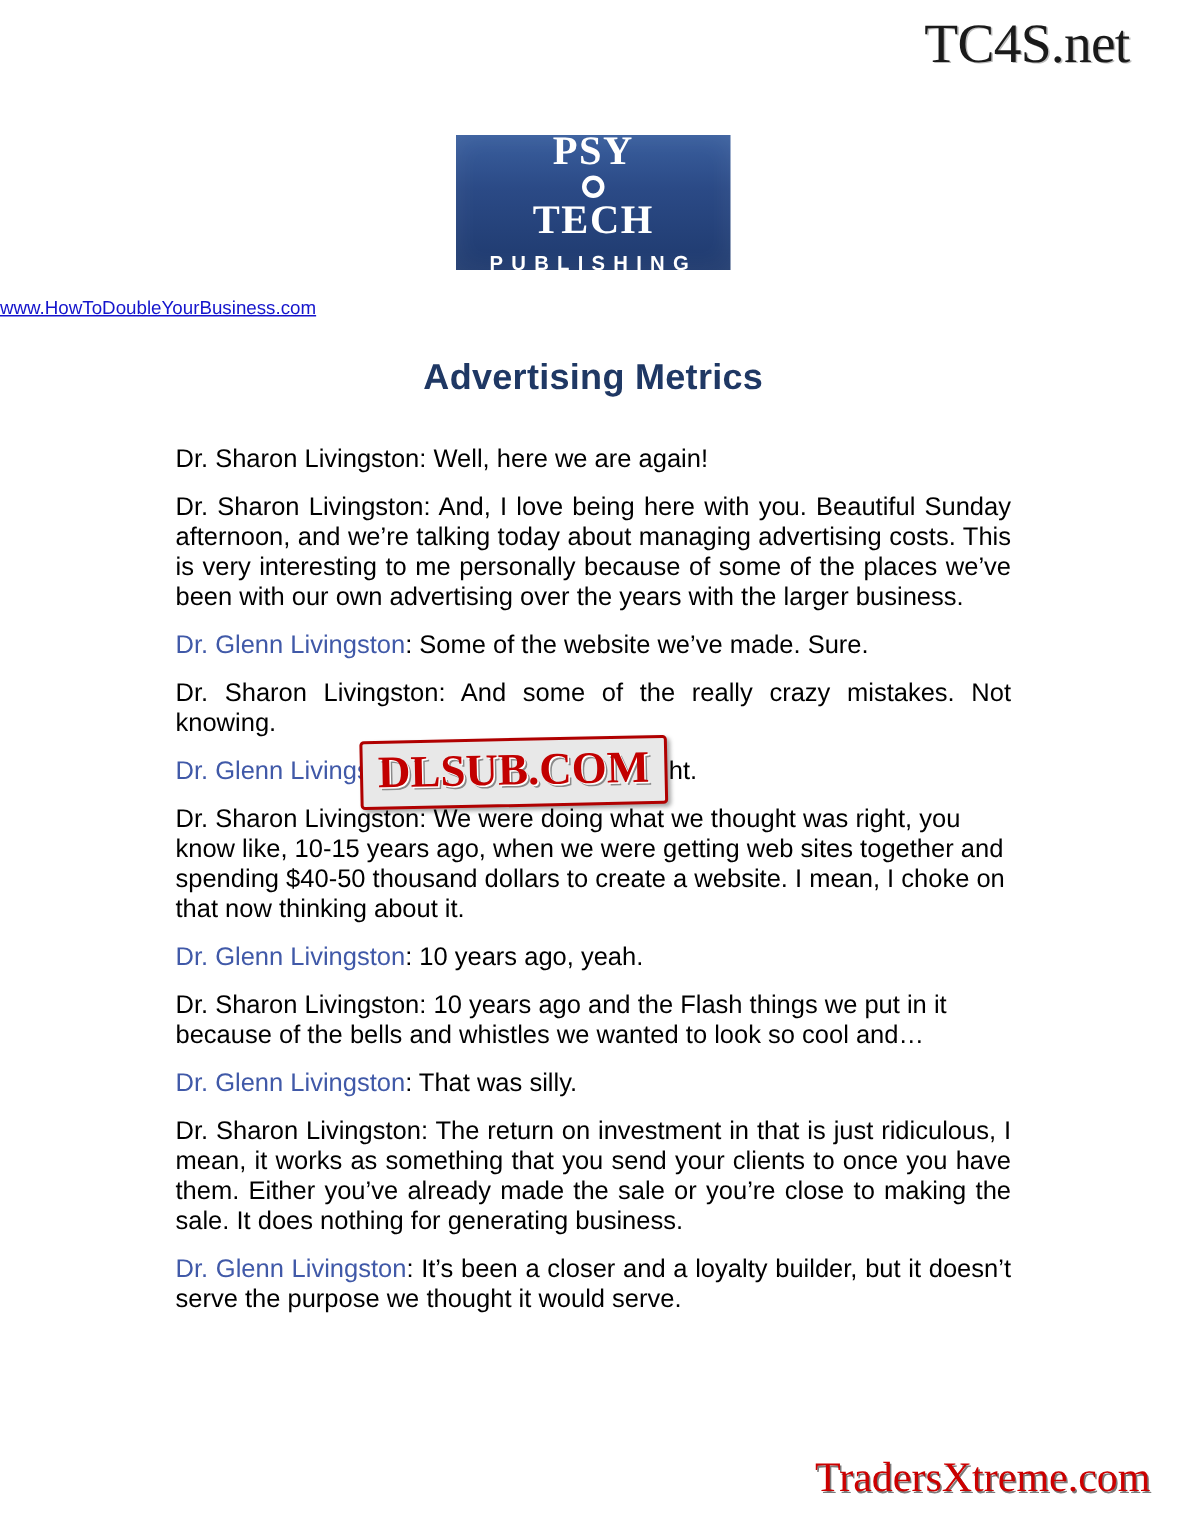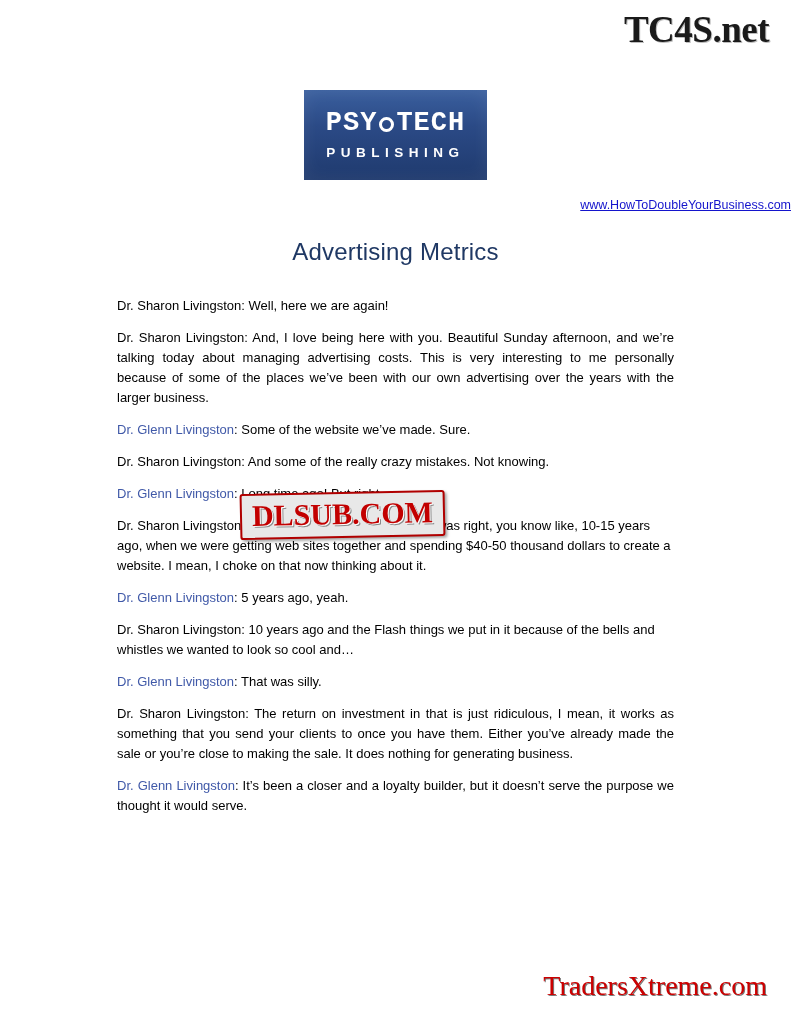--- a/index.html
+++ b/index.html
@@ -19,23 +19,23 @@
     position: relative;
     width: 791px;
     height: 1024px;
     box-sizing: border-box;
   }
 
   
   .wm-top {
     position: absolute;
     top: 8px;
-    right: 22px;
+    right: 38px;
     font-family: "Liberation Serif", serif;
-    font-weight: bold;
+    font-weight: normal;
     font-size: 37px;
     color: #1a1a1a;
     letter-spacing: -0.5px;
     text-shadow: 1px 1px 0 #bdbdbd;
   }
 
   
   .wm-bottom {
     position: absolute;
     bottom: 22px;
@@ -79,29 +79,30 @@
     width: 183px;
     height: 90px;
     background: linear-gradient(180deg, #3a5f9e 0%, #2b4a86 40%, #1f3a6e 100%);
     display: flex;
     flex-direction: column;
     align-items: center;
     justify-content: center;
     box-shadow: inset 0 0 18px rgba(255,255,255,0.08);
   }
   .logo-line1 {
-    font-family: Liberation Mono, monospace;
+    font-family: Liberation Serif, serif;
     font-weight: bold;
     font-size: 27px;
     color: #ffffff;
     letter-spacing: 1px;
     line-height: 1;
     display: flex;
     align-items: center;
     gap: 2px;
+    flex-direction: column;
   }
   .logo-dot {
     display: inline-block;
     width: 15px;
     height: 15px;
     border-radius: 50%;
     border: 3px solid #ffffff;
     box-sizing: border-box;
     position: relative;
     top: 1px;
@@ -114,49 +115,49 @@
     color: #ffffff;
     letter-spacing: 5.5px;
     line-height: 1;
   }
 
   .site-link {
     position: absolute;
     left: 0;
     right: 0;
     top: 198px;
-    text-align: right;
+    text-align: left;
     font-size: 12.5px;
     color: #1414cc;
     text-decoration: underline;
     font-family: "Liberation Sans", sans-serif;
   }
 
   .doc-title {
     position: absolute;
     left: 0;
     right: 0;
     top: 238px;
     text-align: center;
     font-family: "Liberation Sans", sans-serif;
-    font-weight: normal;
+    font-weight: bold;
     font-size: 24px;
     color: #1f3864;
     letter-spacing: 0.2px;
   }
 
   .body-col {
     position: absolute;
     left: 117px;
     top: 296px;
     width: 557px;
   }
   p.para {
     margin: 0 0 12px 0;
-    font-size: 13px;
+    font-size: 17px;
     line-height: 20px;
     color: #000000;
     text-align: justify;
     text-justify: inter-word;
   }
   p.para.nojustify {
     text-align: left;
   }
   .spk-glenn {
     color: #4059a8;
@@ -187,21 +188,21 @@
 
   <div class="doc-title">Advertising Metrics</div>
 
   <div class="body-col">
       <p class="para nojustify"><span class="spk-sharon">Dr. Sharon Livingston</span><span>:  Well, here we are again!</span></p>
       <p class="para"><span class="spk-sharon">Dr. Sharon Livingston</span><span>: And, I love being here with you.  Beautiful Sunday afternoon, and we’re talking today about managing advertising costs. This is very interesting to me personally because of some of the places we’ve been with our own advertising over the years with the larger business.</span></p>
       <p class="para nojustify"><span class="spk-glenn">Dr. Glenn Livingston</span><span>: Some of the website we’ve made. Sure.</span></p>
       <p class="para"><span class="spk-sharon">Dr. Sharon Livingston</span><span>: And some of the really crazy mistakes.  Not knowing.</span></p>
       <p class="para nojustify"><span class="spk-glenn">Dr. Glenn Livingston</span><span>: Long time ago!  But right.</span></p>
       <p class="para nojustify"><span class="spk-sharon">Dr. Sharon Livingston</span><span>: We were doing what we thought was right, you know like, 10-15 years ago, when we were getting web sites together and spending $40-50 thousand dollars to create a website. I mean, I choke on that now thinking about it.</span></p>
-      <p class="para nojustify"><span class="spk-glenn">Dr. Glenn Livingston</span><span>: 5 years ago, yeah.</span></p>
+      <p class="para nojustify"><span class="spk-glenn">Dr. Glenn Livingston</span><span>: 10 years ago, yeah.</span></p>
       <p class="para nojustify"><span class="spk-sharon">Dr. Sharon Livingston</span><span>: 10 years ago and the Flash things we put in it because of the bells and whistles we wanted to look so cool and…</span></p>
       <p class="para nojustify"><span class="spk-glenn">Dr. Glenn Livingston</span><span>: That was silly.</span></p>
       <p class="para"><span class="spk-sharon">Dr. Sharon Livingston</span><span>: The return on investment in that is just ridiculous, I mean, it works as something that you send your clients to once you have them.  Either you’ve already made the sale or you’re close to making the sale.  It does nothing for generating business.</span></p>
       <p class="para"><span class="spk-glenn">Dr. Glenn Livingston</span><span>: It’s been a closer and a loyalty builder, but it doesn’t serve the purpose we thought it would serve.</span></p>
     </div>
 
   <div class="wm-stamp">DLSUB.COM</div>
 
   <div class="wm-bottom">TradersXtreme.com</div>
 

